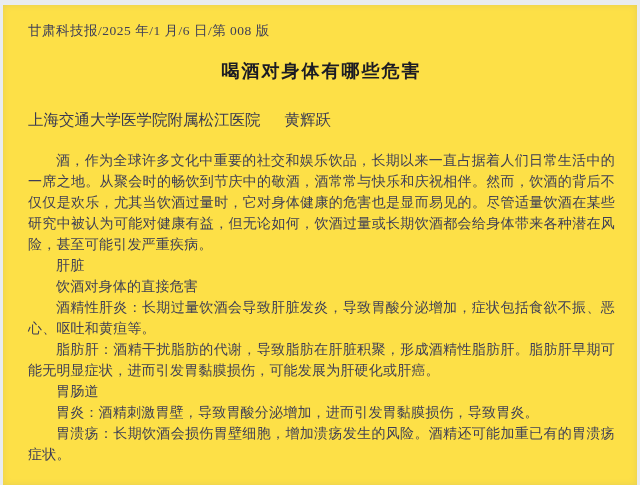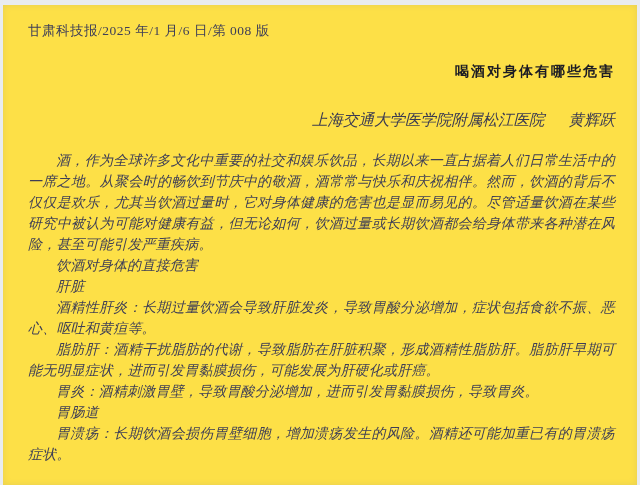--- a/index.html
+++ b/index.html
@@ -23,72 +23,70 @@
     box-shadow: inset 0 0 6px rgba(120,130,145,0.18);
   }
   .pub-header {
     color: #3e3e58;
     font-size: 13.5px;
     line-height: 24px;
     letter-spacing: 0.5px;
   }
   .article-title {
     margin-top: 13px;
-    text-align: right;
+    text-align: center;
     font-family: "Liberation Sans", sans-serif;
     font-weight: bold;
-    font-size: 14px;
+    font-size: 18px;
     line-height: 30px;
     letter-spacing: 2px;
     color: #1c1c24;
   }
   .byline {
     margin-top: 23px;
-    text-align: right;
+    text-align: left;
     font-size: 15.5px;
     line-height: 22px;
     color: #3a3a52;
-    font-style: italic;
   }
   .byline .author {
     margin-left: 24px;
   }
   .article-body {
     margin-top: 19px;
     color: #3e3e56;
     font-size: 14px;
     line-height: 21px;
     text-align: justify;
     letter-spacing: 0.2px;
   }
   .article-body .block {
     margin: 0;
     text-indent: 2em;
-    font-style: italic;
   }
 </style>
 </head>
 <body>
 
 <div class="page">
 
   <div class="pub-header">
     <div>甘肃科技报/2025 年/1 月/6 日/第 008 版</div>
   </div>
 
   <h1 class="article-title" style="margin-bottom:0;">喝酒对身体有哪些危害</h1>
 
   <div class="byline">
     <span>上海交通大学医学院附属松江医院</span><span class="author">黄辉跃</span>
   </div>
 
   <div class="article-body">
     <p class="block">酒，作为全球许多文化中重要的社交和娱乐饮品，长期以来一直占据着人们日常生活中的一席之地。从聚会时的畅饮到节庆中的敬酒，酒常常与快乐和庆祝相伴。然而，饮酒的背后不仅仅是欢乐，尤其当饮酒过量时，它对身体健康的危害也是显而易见的。尽管适量饮酒在某些研究中被认为可能对健康有益，但无论如何，饮酒过量或长期饮酒都会给身体带来各种潜在风险，甚至可能引发严重疾病。</p>
+    <p class="block">肝脏</p>
     <p class="block">饮酒对身体的直接危害</p>
-    <p class="block">肝脏</p>
     <p class="block">酒精性肝炎：长期过量饮酒会导致肝脏发炎，导致胃酸分泌增加，症状包括食欲不振、恶心、呕吐和黄疸等。</p>
     <p class="block">脂肪肝：酒精干扰脂肪的代谢，导致脂肪在肝脏积聚，形成酒精性脂肪肝。脂肪肝早期可能无明显症状，进而引发胃黏膜损伤，可能发展为肝硬化或肝癌。</p>
+    <p class="block">胃肠道</p>
     <p class="block">胃炎：酒精刺激胃壁，导致胃酸分泌增加，进而引发胃黏膜损伤，导致胃炎。</p>
-    <p class="block">胃肠道</p>
     <p class="block">胃溃疡：长期饮酒会损伤胃壁细胞，增加溃疡发生的风险。酒精还可能加重已有的胃溃疡症状。</p>
   </div>
 
 </div>
 
 </body></html>

